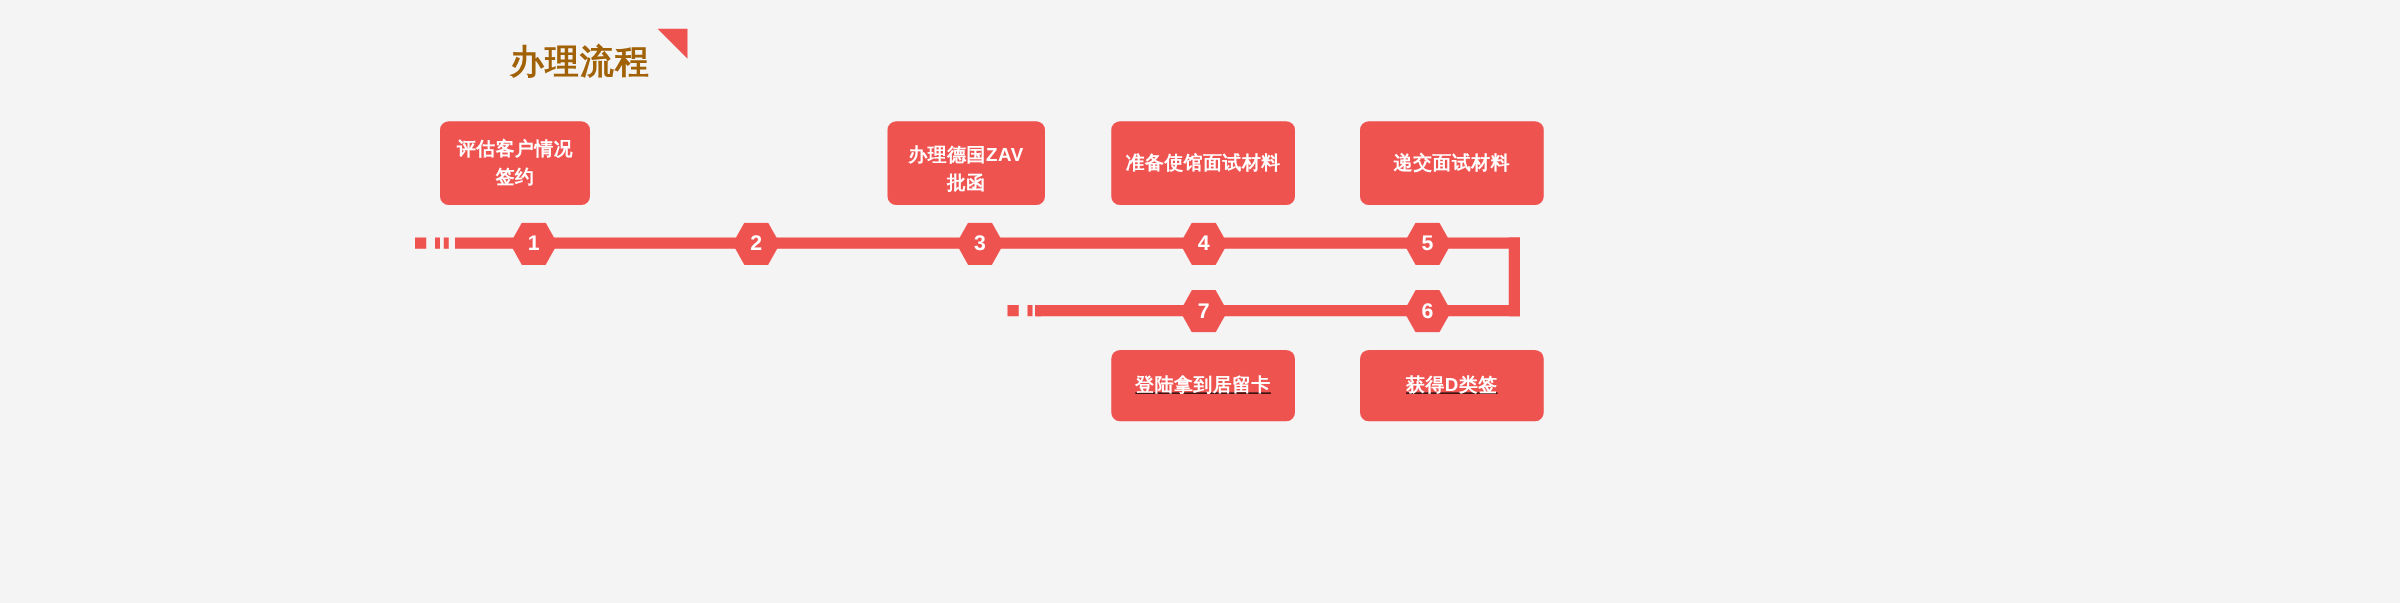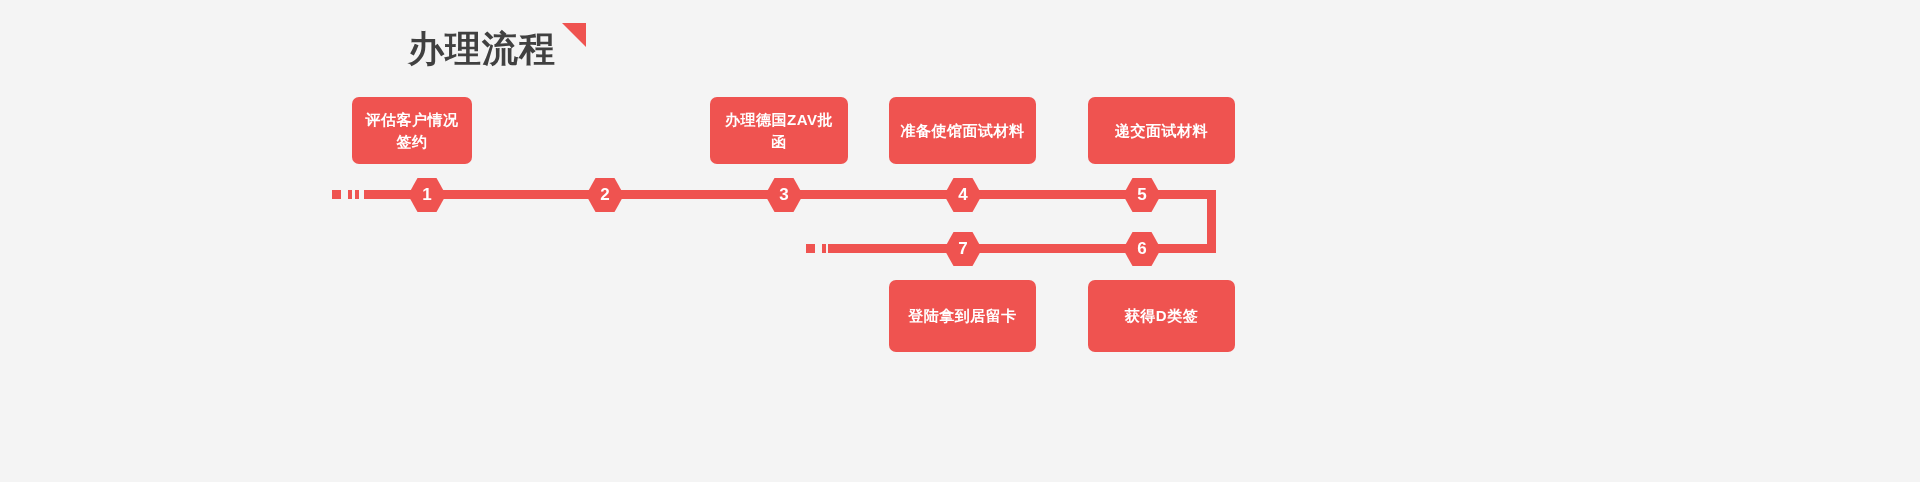--- a/index.html
+++ b/index.html
@@ -21,23 +21,23 @@
   }
 
   
   .section-title {
     position: absolute;
     left: 408px;
     top: 30px;
     display: inline-block;
   }
   .section-title .title-text {
-    font-size: 36px;
+    font-size: 27px;
     font-weight: bold;
-    color: #404040;
+    color: #a16207;
     letter-spacing: 1px;
     line-height: 38px;
     display: block;
     white-space: nowrap;
   }
   .title-corner {
     position: absolute;
     right: -30px;
     top: -7px;
     width: 0;
@@ -63,25 +63,25 @@
     font-size: 15px;
     font-weight: bold;
     line-height: 22px;
     white-space: pre-line;
     letter-spacing: 0.5px;
   }
 
   
   .box-r1 { top: 97px; height: 67px; }
   
-  .box-r2 { top: 280px; height: 72px; }
+  .box-r2 { top: 280px; height: 57px; text-decoration: underline; }
 
   .box-c1 { left: 352px; width: 120px; }
   .box-c2 { left: 531px; width: 147px; }
-  .box-c3 { left: 710px; width: 138px; }
+  .box-c3 { left: 710px; width: 126px; align-items: flex-end; }
   .box-c4 { left: 889px; width: 147px; align-items: center; }
   .box-c5 { left: 1088px; width: 147px; }
 
   
   .line-h {
     position: absolute;
     height: 9px;
     background: #ef5350;
   }
   .line-v {

